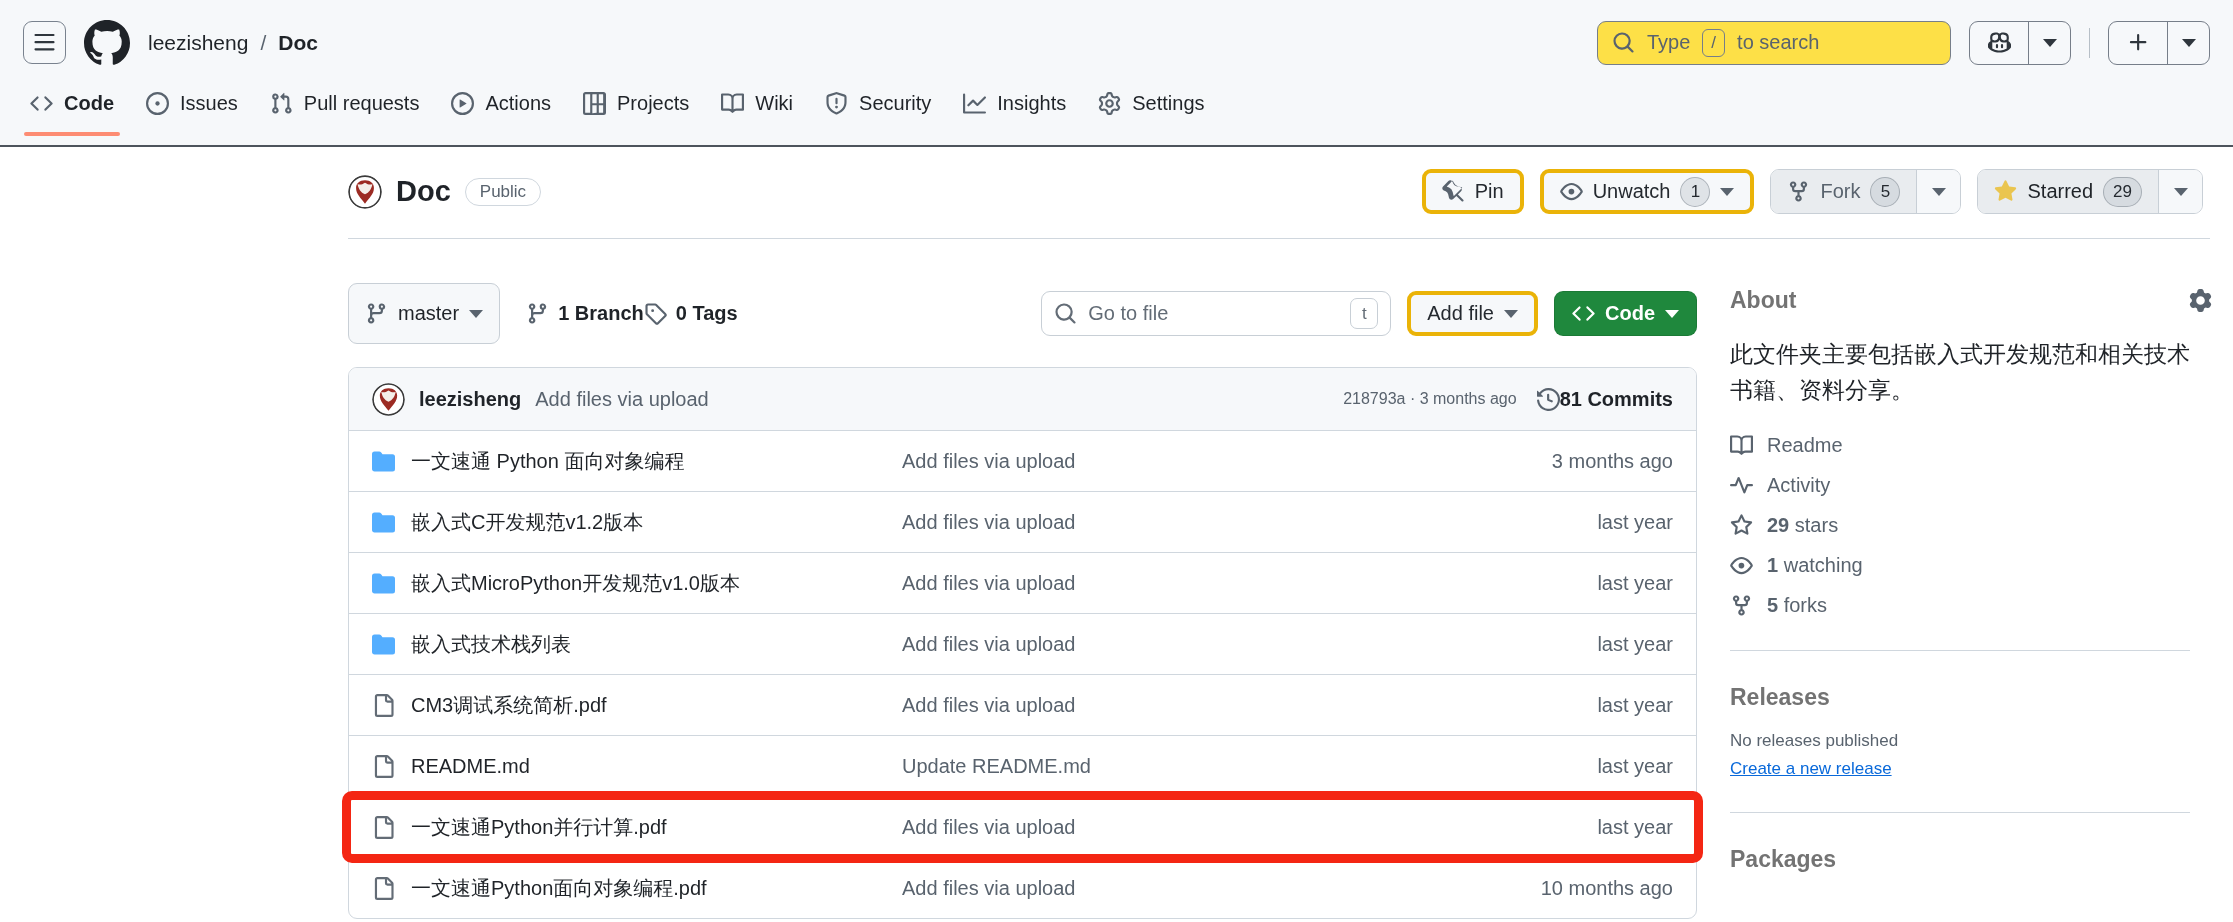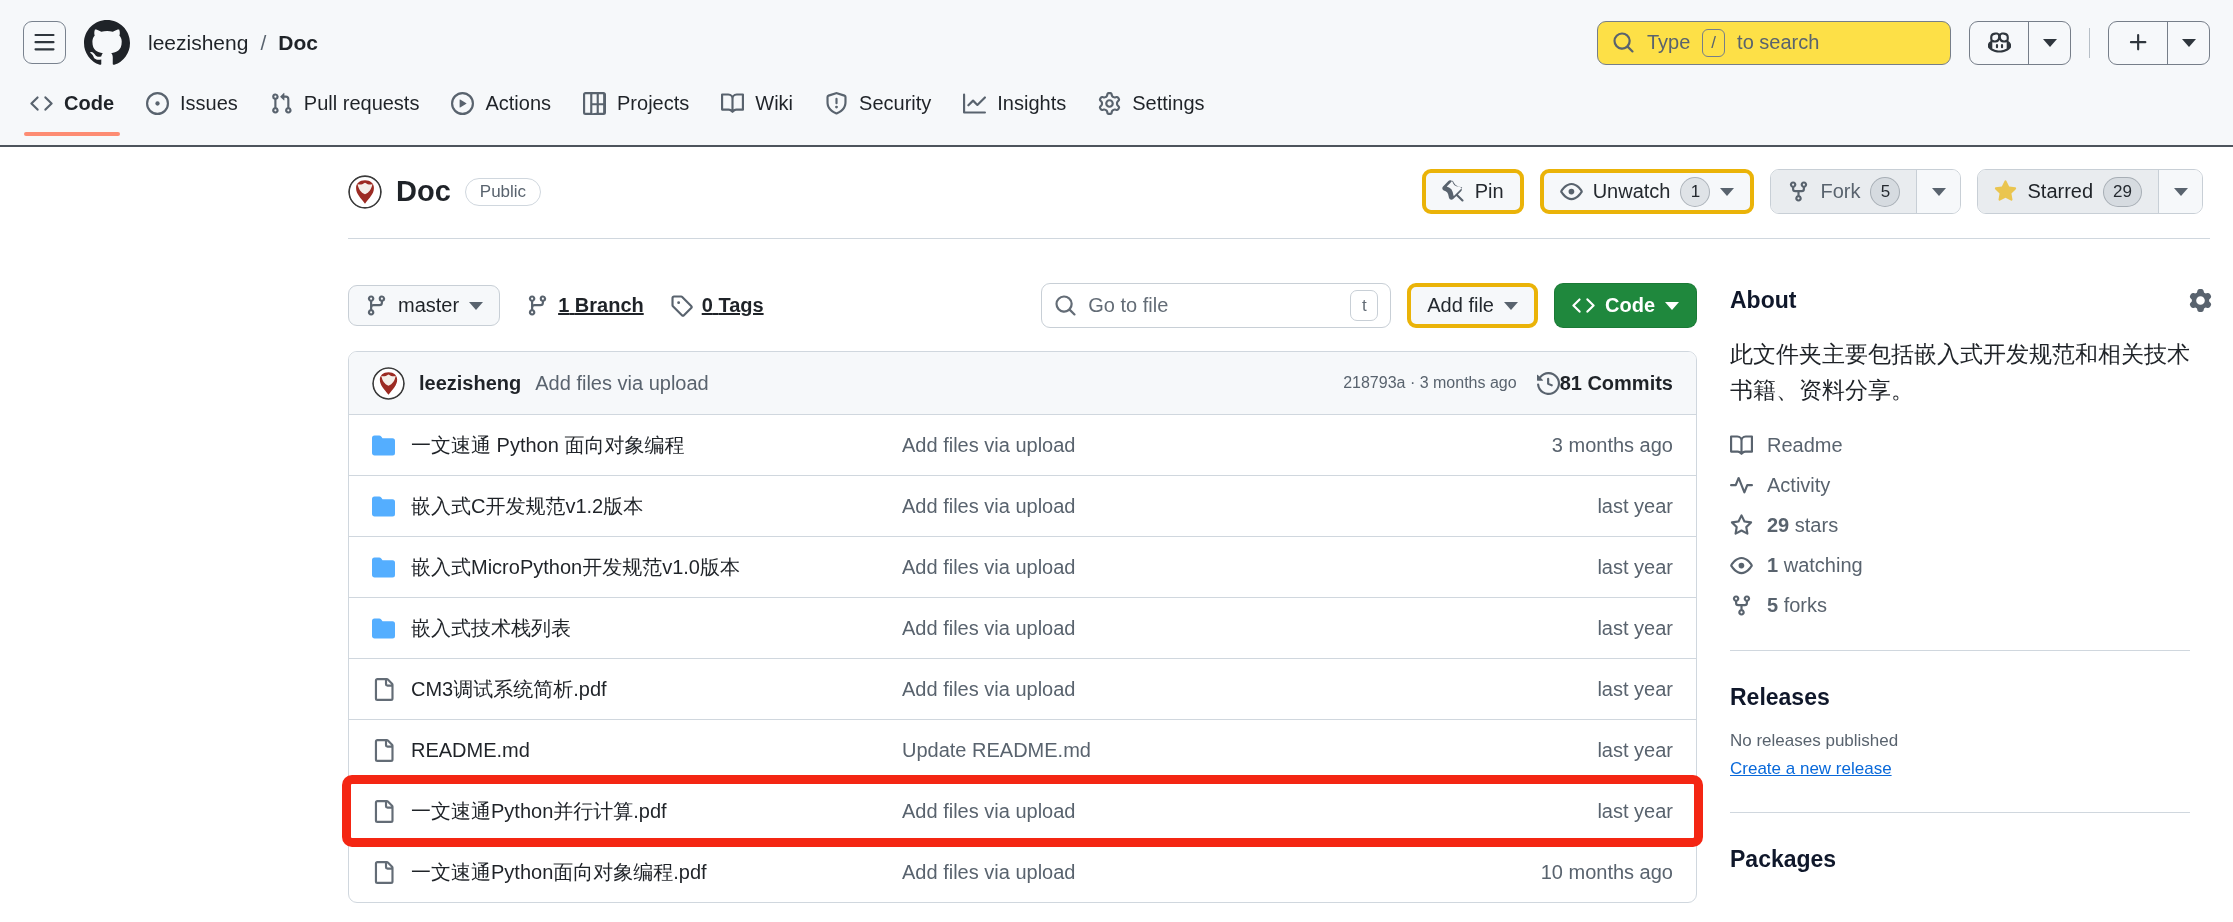--- a/index.html
+++ b/index.html
@@ -61,23 +61,23 @@
     border:1px solid rgba(110,119,129,.45); display:inline-flex; align-items:center; justify-content:center;
     font-size:17px; font-weight:500; color:#24292f; }
   .head-rule { height:1px; background:#d0d7de; margin:24px 23px 0 348px; }
 
   
   .content { display:flex; padding-left:348px; }
   .main-col { width:1349px; flex:none; }
   .side-col { width:482px; flex:none; margin-left:33px; padding-top:48px; }
 
   .toolbar { display:flex; align-items:center; margin-top:44px; }
-  .branch-btn { height:41px; border:1px solid #c8cfd6; border-radius:9px; background:#f6f8fa; display:flex;
+  .branch-btn { height:61px; border:1px solid #c8cfd6; border-radius:9px; background:#f6f8fa; display:flex;
     align-items:center; gap:10px; padding:0 16px; font-weight:500; cursor:pointer; }
-  .ref-stats { display:flex; align-items:flex-start; gap:26px; margin-left:26px; color:#1f2328;text-decoration:underline; }
+  .ref-stats { display:flex; align-items:flex-start; margin-left:26px; color:#1f2328; }
   .ref-stat { display:flex; align-items:center; gap:9px; cursor:pointer; }
   .ref-stat .oi { color:#59636e; }
   .ref-stat b { font-weight:700; }
   .goto { width:350px; height:45px; border:1px solid #c8cfd6; border-radius:9px; background:#fff;
     display:flex; align-items:center; gap:11px; padding:0 12px; color:#636c76; }
   .goto .keyhint { margin-left:auto; border:1px solid #c8cfd6; border-radius:7px; width:28px; height:31px;
     display:flex; align-items:center; justify-content:center; font-size:17px; color:#636c76; }
   .btn-green { height:45px; border:1px solid rgba(0,0,0,.1); border-radius:9px; background:#1f883d; color:#fff;
     display:flex; align-items:center; gap:10px; padding:0 17px; font-weight:600; cursor:pointer; }
 
@@ -96,21 +96,21 @@
   .cell-name { width:530px; flex:none; display:flex; align-items:center; gap:16px; }
   .cell-name .nm { color:#1f2328; cursor:pointer; }
   .cell-msg { flex:1; color:#59636e; cursor:pointer; }
   .cell-date { width:230px; flex:none; text-align:right; color:#59636e; }
   .folder-glyph { color:#54aeff; }
   .file-glyph { color:#636c76; }
   .annotation { position:absolute; left:-7px; right:-7px; top:-6px; bottom:-6px; border:9px solid #f42613;
     border-radius:10px; pointer-events:none; z-index:3; }
 
   
-  .side-sec h2 { font-size:23px; font-weight:700; color:#0f172a; }
+  .side-sec h2 { font-size:23px; font-weight:700; color:#737373; }
   .about-head { display:flex; align-items:center; justify-content:space-between; }
   .about-head .oi { color:#59636e; cursor:pointer; }
   .about-desc { margin-top:23px; font-size:23px; line-height:1.55; color:#1f2328; width:460px; }
   .about-list { margin-top:26px; display:flex; flex-direction:column; gap:17px; }
   .about-item { display:flex; align-items:center; gap:14px; color:#59636e; cursor:pointer; }
   .about-item .oi { color:#59636e; }
   .about-item b { color:#59636e; font-weight:700; }
   .side-rule { height:1px; background:#d0d7de; margin:33px 0; width:460px; }
   .rel-empty { margin-top:20px; font-size:17px; color:#59636e; }
   .rel-link { margin-top:8px; font-size:17px; color:#0969da; text-decoration:underline; cursor:pointer; display:inline-block; }

